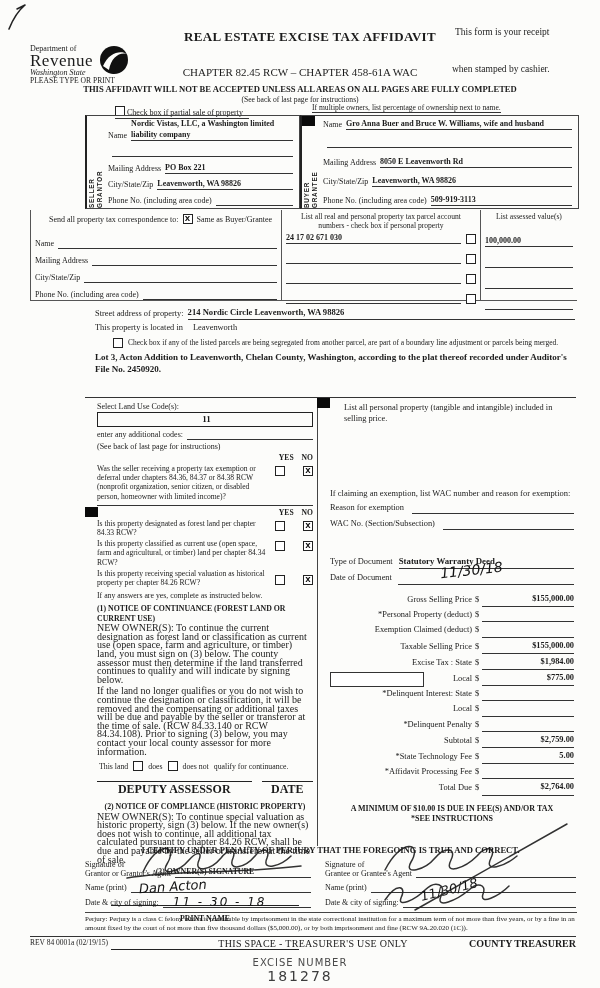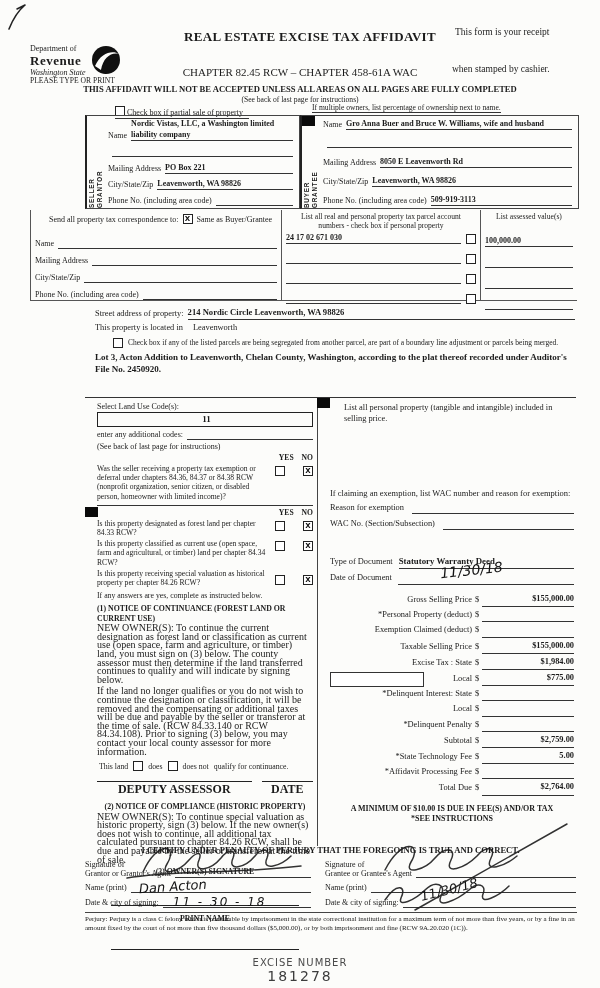--- a/index.html
+++ b/index.html
@@ -2,21 +2,21 @@
 <html><head>
 <meta charset="utf-8">
 <style>
   html,body{margin:0;padding:0;background:#e8e8e8;}
   .page{position:relative;width:600px;height:988px;background:#fcfcfa;font-family:"Liberation Serif",serif;color:#1b1b1b;overflow:hidden;}
   .abs{position:absolute;}
   .ctr{text-align:center;}
   .rt{text-align:right;}
   
   .dept-line1{font-size:8px;}
-  .dept-line2{font-size:13px;font-weight:bold;letter-spacing:.5px;line-height:15px;}
+  .dept-line2{font-size:17px;font-weight:normal;letter-spacing:.5px;line-height:15px;}
   .dept-line3{font-size:8px;font-style:italic;}
   .h-title{font-size:13px;font-weight:bold;letter-spacing:.3px;}
   .h-receipt{font-size:9.5px;}
   .h-chapter{font-size:11px;}
   .h-warn{font-size:8.6px;font-weight:bold;}
   .h-seeback{font-size:7.6px;}
   .h-please{font-size:7.6px;}
   
   .cb{display:inline-block;width:8px;height:8px;border:1px solid #222;background:#fff;
       font:bold 7px/8px "DejaVu Sans",sans-serif;text-align:center;vertical-align:-1px;color:#111;}
@@ -491,19 +491,24 @@
       <path d="M58,52 C72,20 94,24 82,44 C74,57 94,52 104,40 C110,33 118,30 114,40 C108,54 126,50 136,38 C142,30 152,28 148,38 C142,52 160,48 170,36 C176,28 186,28 182,38 C176,52 196,46 206,36"></path>
       <path d="M42,58 C84,50 150,54 216,46"></path>
       <path d="M300,50 C316,18 338,22 326,42 C318,56 340,50 350,38 C360,26 372,28 366,40 C358,56 380,48 392,36 C400,26 412,26 406,38 C398,54 420,46 432,36"></path>
       <path d="M330,90 L482,4"></path>
       <path d="M300,80 C312,62 322,66 316,78 C312,88 330,80 340,70 C350,60 362,64 356,76 C350,90 372,80 384,70 C392,62 402,64 398,74 C394,86 414,76 424,66"></path>
     </g>
   </svg>
 
   <div class="abs perjury" style="left:85px;top:912px;width:492px;">Perjury: Perjury is a class C felony which is punishable by imprisonment in the state correctional institution for a maximum term of not more than five years, or by a fine in an amount fixed by the court of not more than five thousand dollars ($5,000.00), or by both imprisonment and fine (RCW 9A.20.020 (1C)).</div>
 
+  <div class="abs footer" style="left:30px;top:936px;width:546px;">
+    <span class="rev" style="width:150px;">REV 84 0001a (02/19/15)</span>
+    <span class="treas ctr" style="flex:1;">THIS SPACE - TREASURER'S USE ONLY</span>
+    <span class="cnty rt" style="width:130px;">COUNTY TREASURER</span>
+  </div>
 
   <div class="abs stamp" style="left:0;top:957px;width:600px;">
     <div class="stamp-label">EXCISE NUMBER</div>
     <div class="stamp-num">181278</div>
   </div>
 
 </div>
 
 </body></html>

